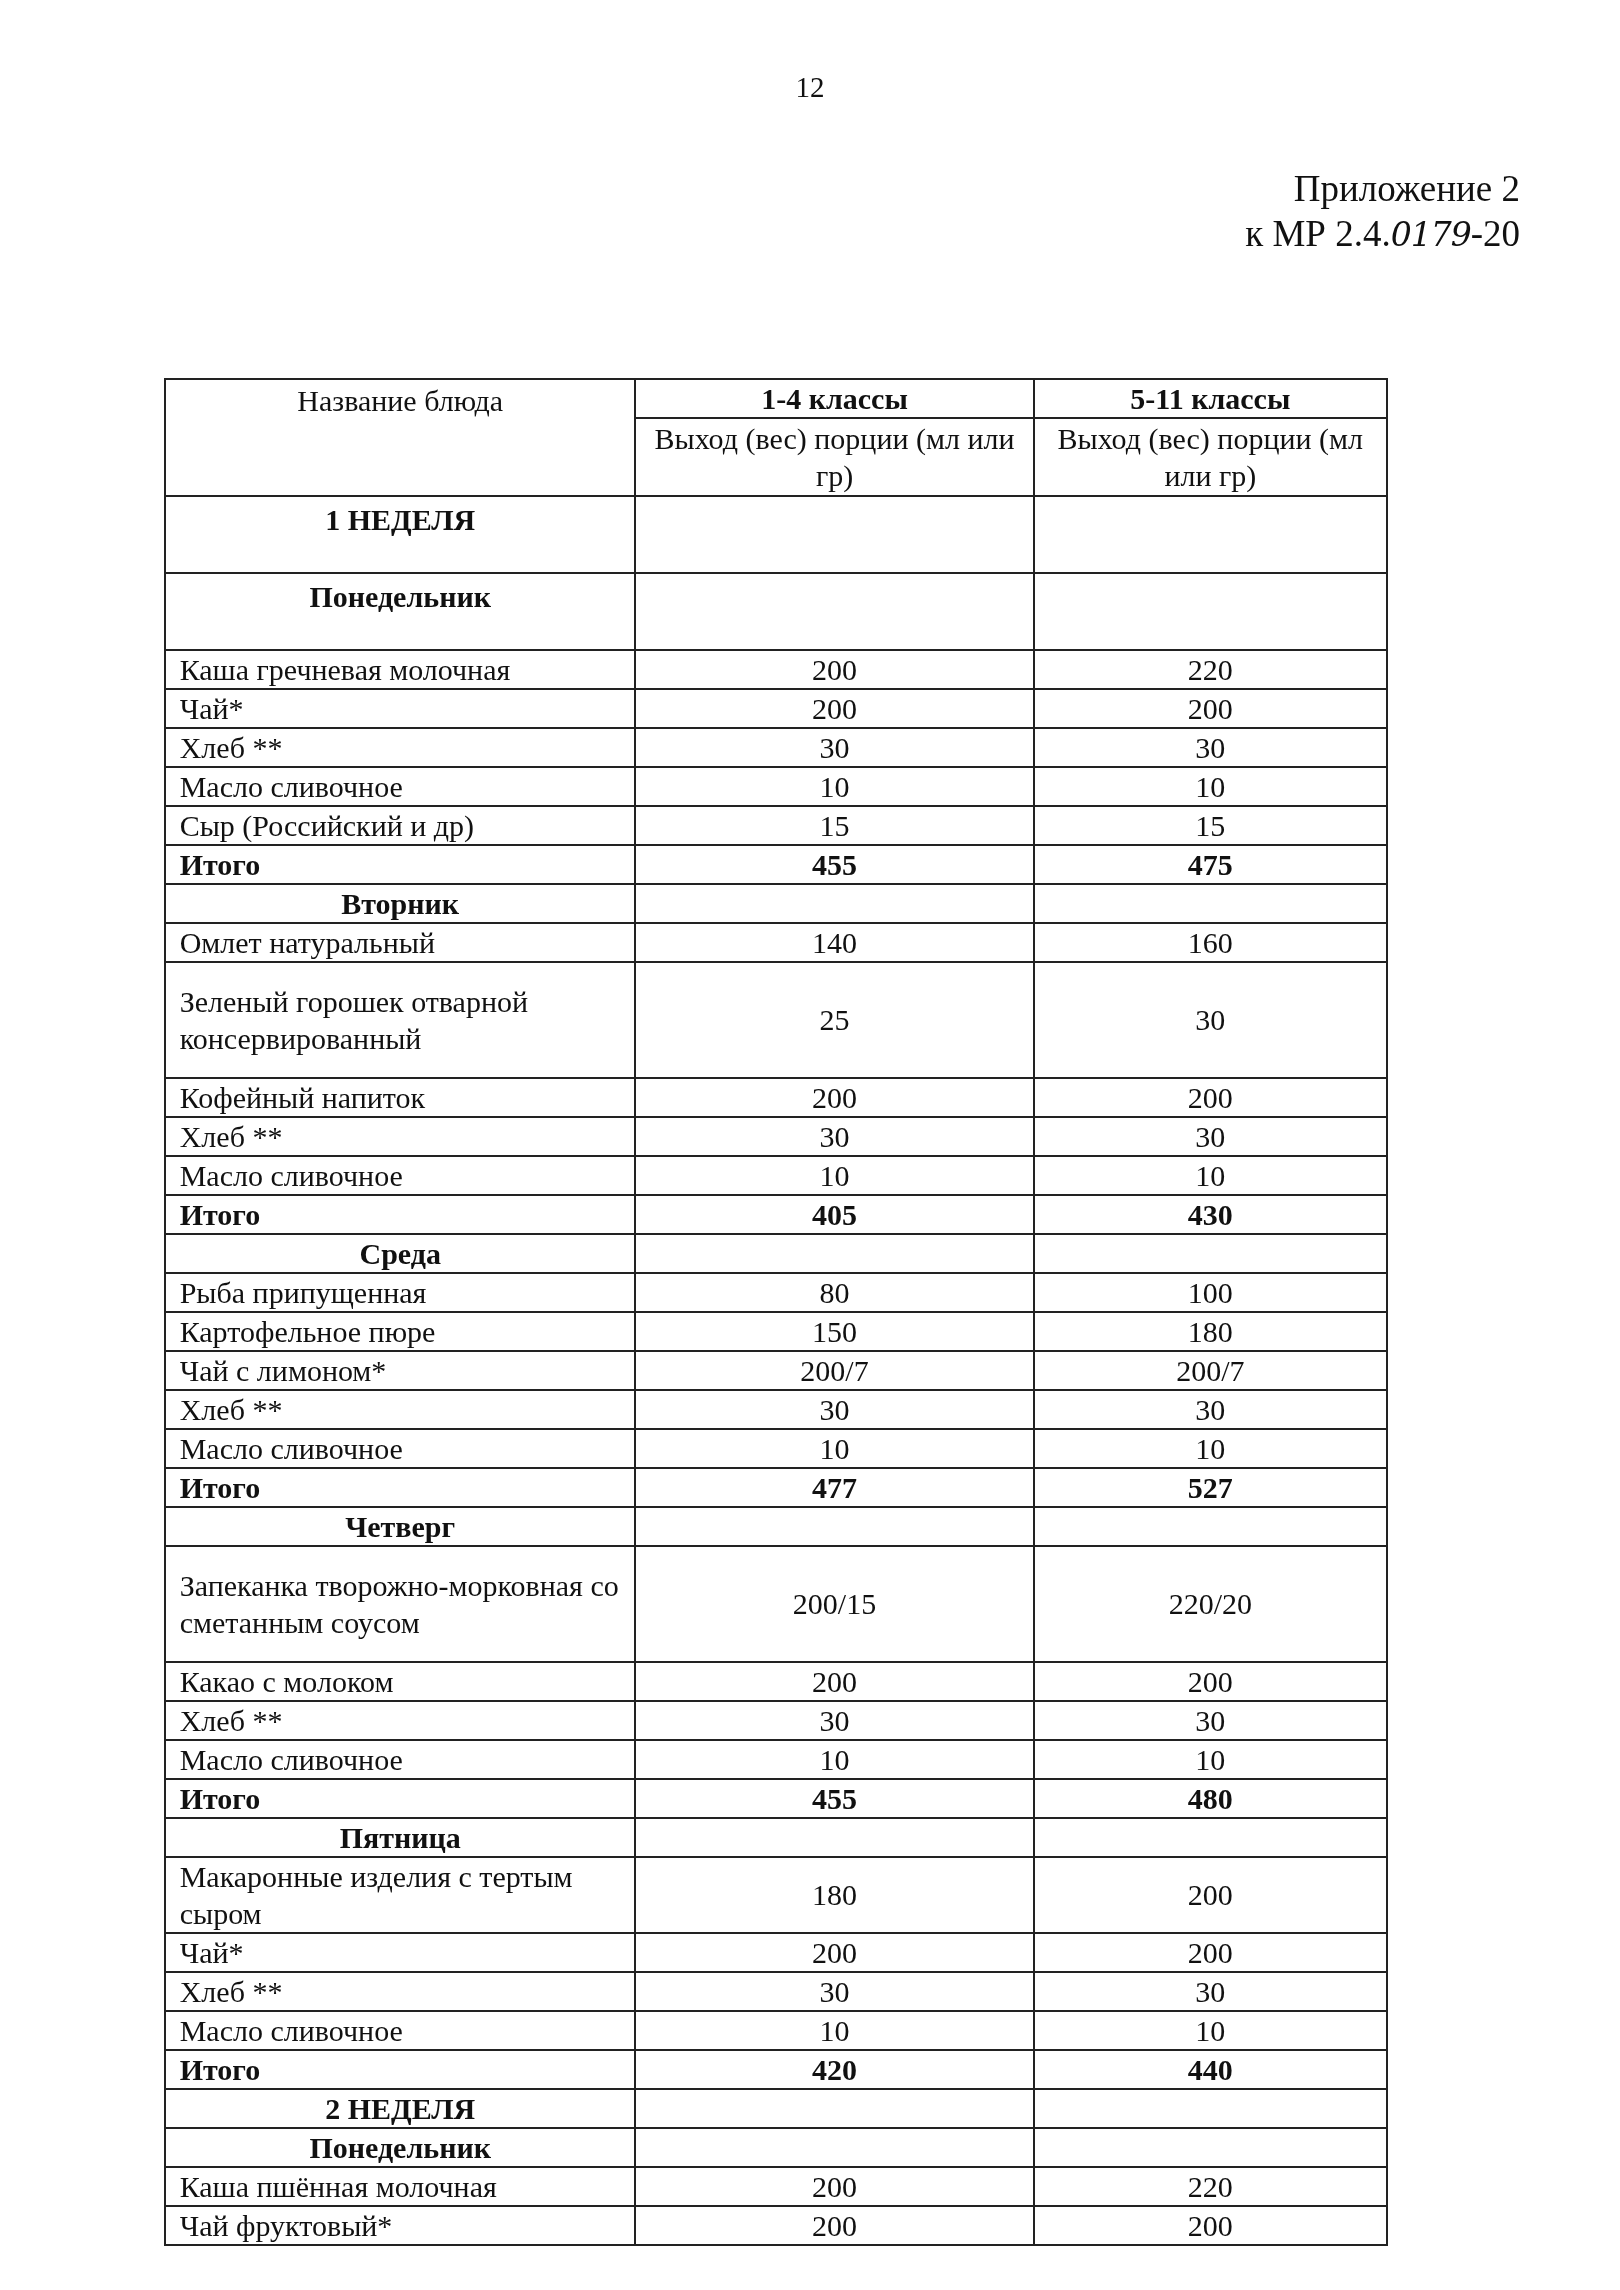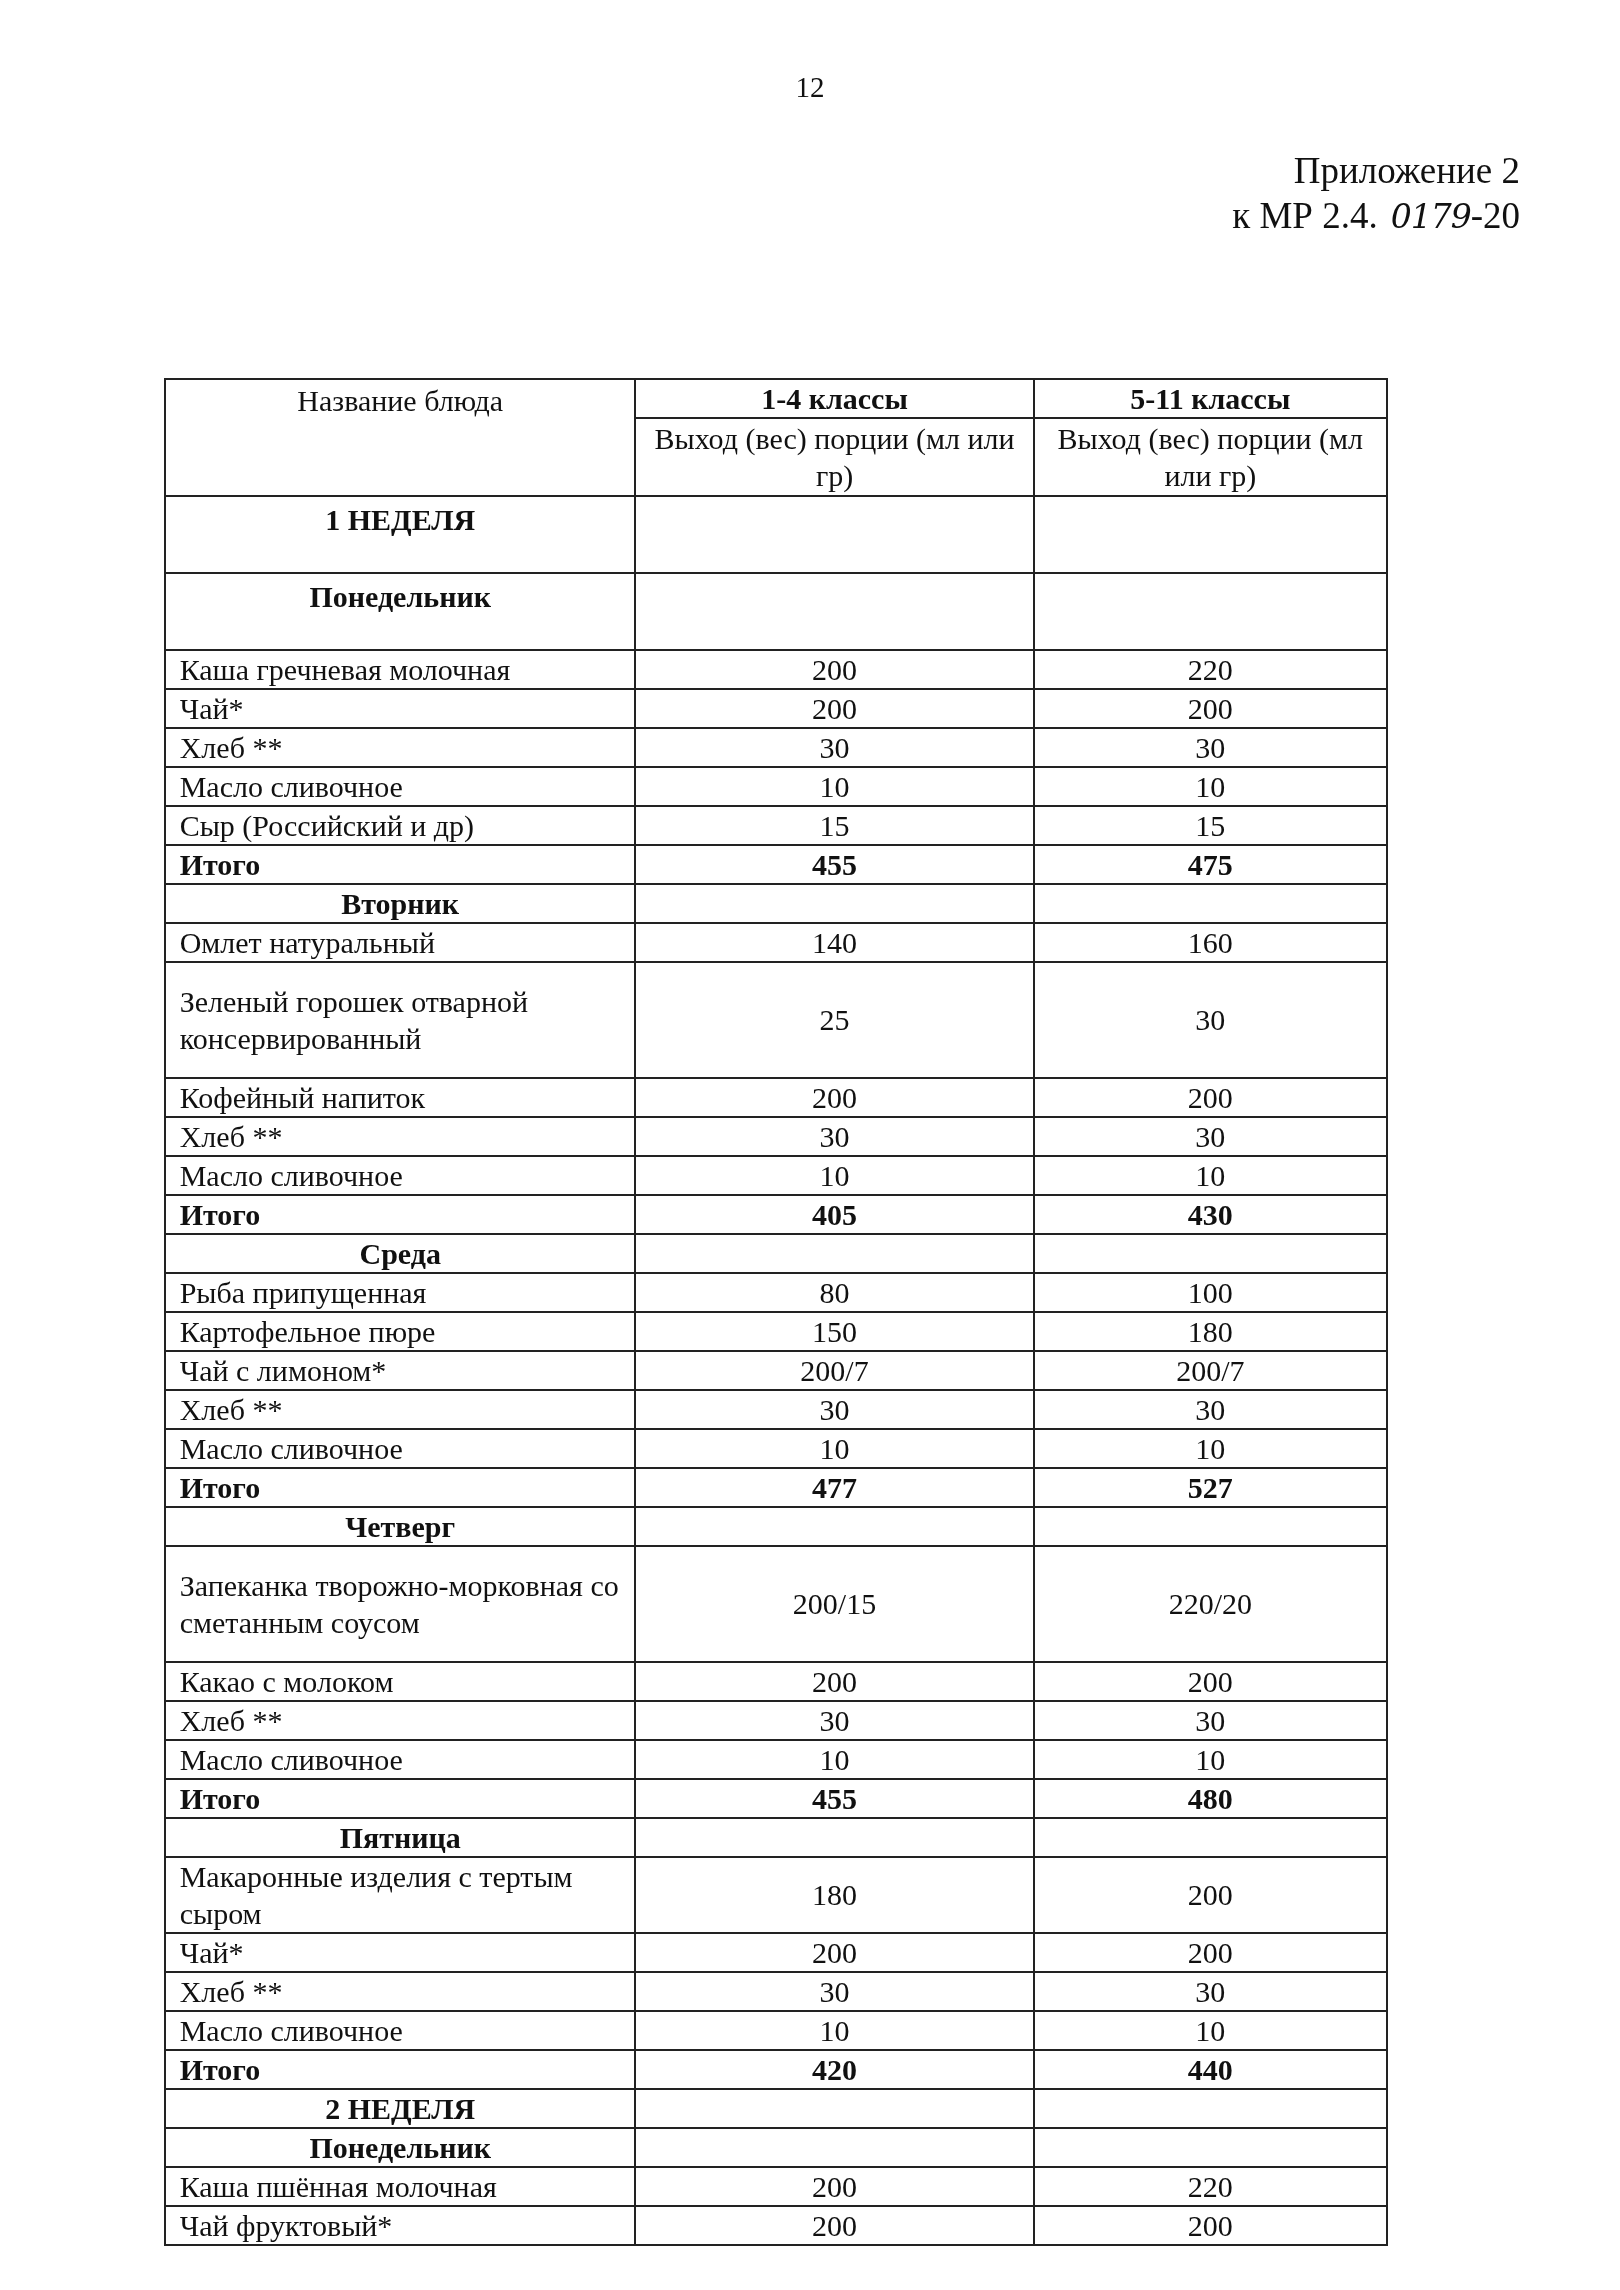--- a/index.html
+++ b/index.html
@@ -1,22 +1,22 @@
 <!DOCTYPE html>
 <html><head>
 <meta charset="utf-8">
 <style>
   html, body { margin: 0; padding: 0; background: #ffffff; }
   body {
     width: 1620px; height: 2291px; position: relative; overflow: hidden;
     font-family: "Liberation Serif", "DejaVu Serif", serif; color: #111;
   }
   .page-number { position: absolute; top: 71px; left: 0; width: 1620px; text-align: center; font-size: 29px; }
-  .appendix { position: absolute; right: 100px; top: 148px; text-align: right; font-size: 37px; line-height: 45px; }
-  .appendix .hand { font-family: "DejaVu Serif", serif; font-style: italic; font-size: 33px; letter-spacing: -1px; margin-left: 13px; }
+  .appendix { position: absolute; right: 100px; top: 166px; text-align: right; font-size: 37px; line-height: 45px; }
+  .appendix .hand { font-family: "DejaVu Serif", serif; font-style: italic; font-size: 33px; letter-spacing: -1px; }
   .doc-title { position: absolute; top: 265px; left: 0; width: 1620px; text-align: center; font-weight: bold; font-size: 35px; line-height: 43px; }
   table.menu {
     position: absolute; left: 164px; top: 378px; width: 1224px;
     border-collapse: collapse; font-size: 30px;
   }
   table.menu td {
     border: 2px solid #222; padding: 0 13.7px; vertical-align: middle; line-height: 37px;
   }
   table.menu col.c1 { width: 471px; }
   table.menu col.c2 { width: 399px; }

